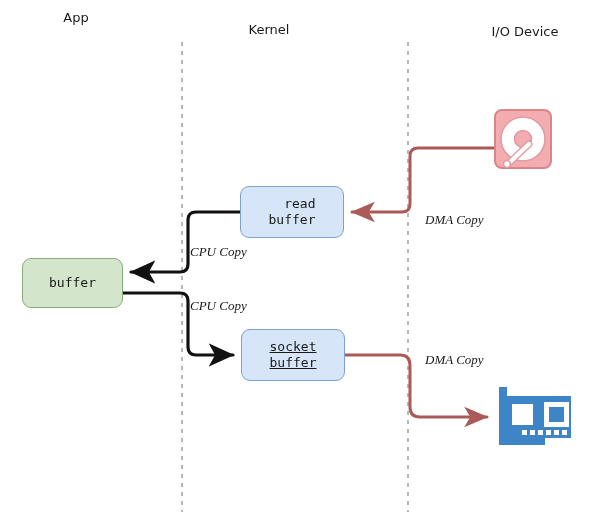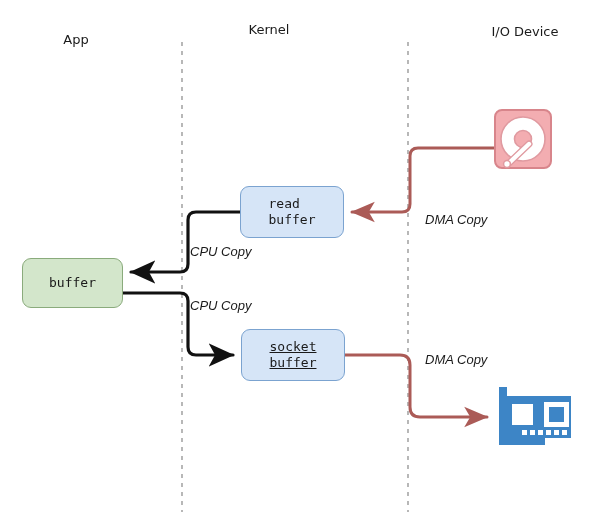--- a/index.html
+++ b/index.html
@@ -33,38 +33,38 @@
     white-space: nowrap;
     transform: translateX(-50%);
   }
   .node-box {
     position: absolute;
     box-sizing: border-box;
     border-radius: 9px;
     display: flex;
     align-items: center;
     justify-content: center;
-    text-align: left;
+    text-align: right;
     font-family: "DejaVu Sans Mono", monospace;
     font-size: 13px;
     line-height: 1.25;
     color: #1a1a1a;
     white-space: pre-line;
   }
   .node-blue {
     background: #d6e5f7;
     border: 1px solid #7ba3d0;
   }
   .node-green {
     background: #d3e6cb;
     border: 1px solid #8aab7c;
   }
   .edge-label {
     position: absolute;
-    font-family: Liberation Sans, sans-serif;
+    font-family: Liberation Serif, serif;
     font-style: italic;
     font-size: 13px;
     color: #1a1a1a;
     white-space: nowrap;
   }
 </style>
 </head>
 <body>
 
 <div id="diagram-root">
@@ -110,21 +110,21 @@
         <rect x="522" y="430" width="5" height="5"></rect>
         <rect x="530" y="430" width="5" height="5"></rect>
         <rect x="538" y="430" width="5" height="5"></rect>
         <rect x="546" y="430" width="5" height="5"></rect>
         <rect x="554" y="430" width="5" height="5"></rect>
         <rect x="562" y="430" width="5" height="5"></rect>
       </g>
     </g>
   </svg>
 
-  <div class="col-header" style="left:76px; top:32px;">App</div>
+  <div class="col-header" style="left:76px; top:10px;">App</div>
   <div class="col-header" style="left:269px; top:22px;">Kernel</div>
   <div class="col-header" style="left:525px; top:24px;">I/O Device</div>
 
   <div class="node-box node-green" style="left:22px; top:258px; width:101px; height:50px;">buffer</div>
   <div class="node-box node-blue" style="left:240px; top:186px; width:104px; height:52px;">read
 buffer</div>
   <div class="node-box node-blue" style="left:241px; top:329px; width:104px; height:52px;text-decoration:underline;">socket
 buffer</div>
 
   <div class="edge-label" style="left:425px; top:212px;">DMA Copy</div>

